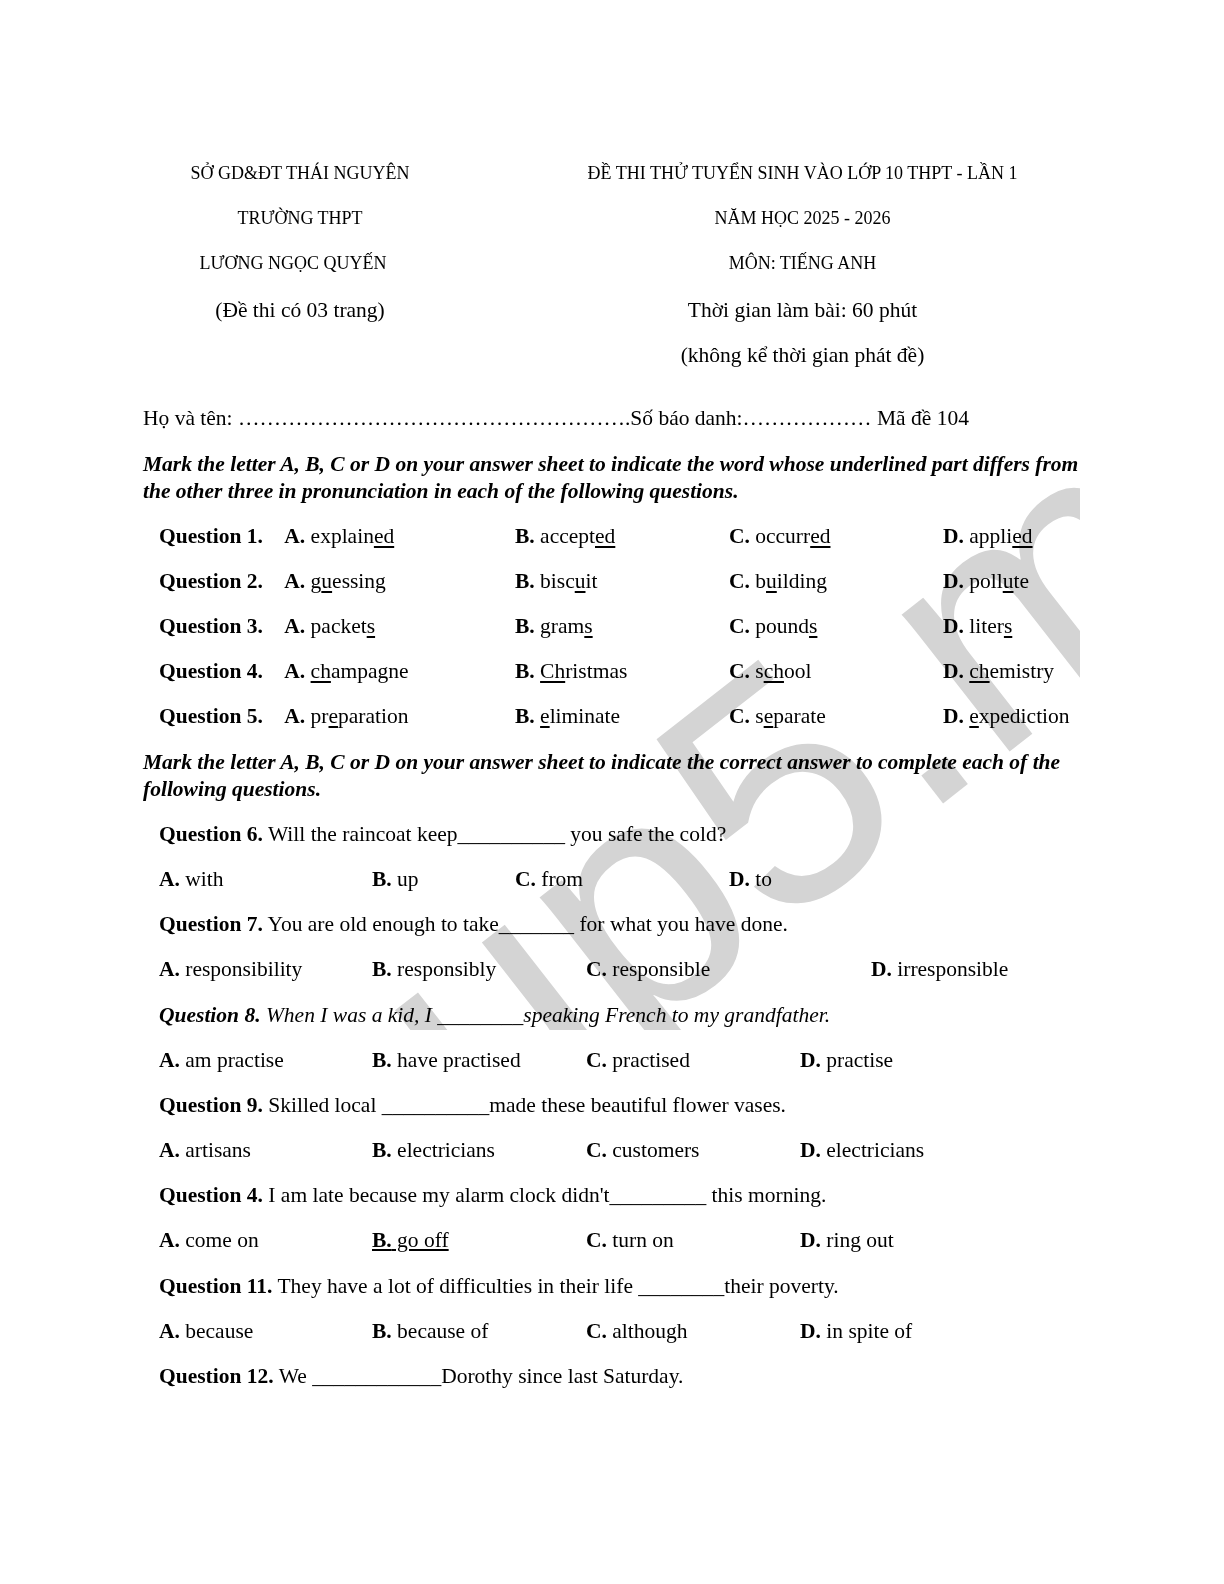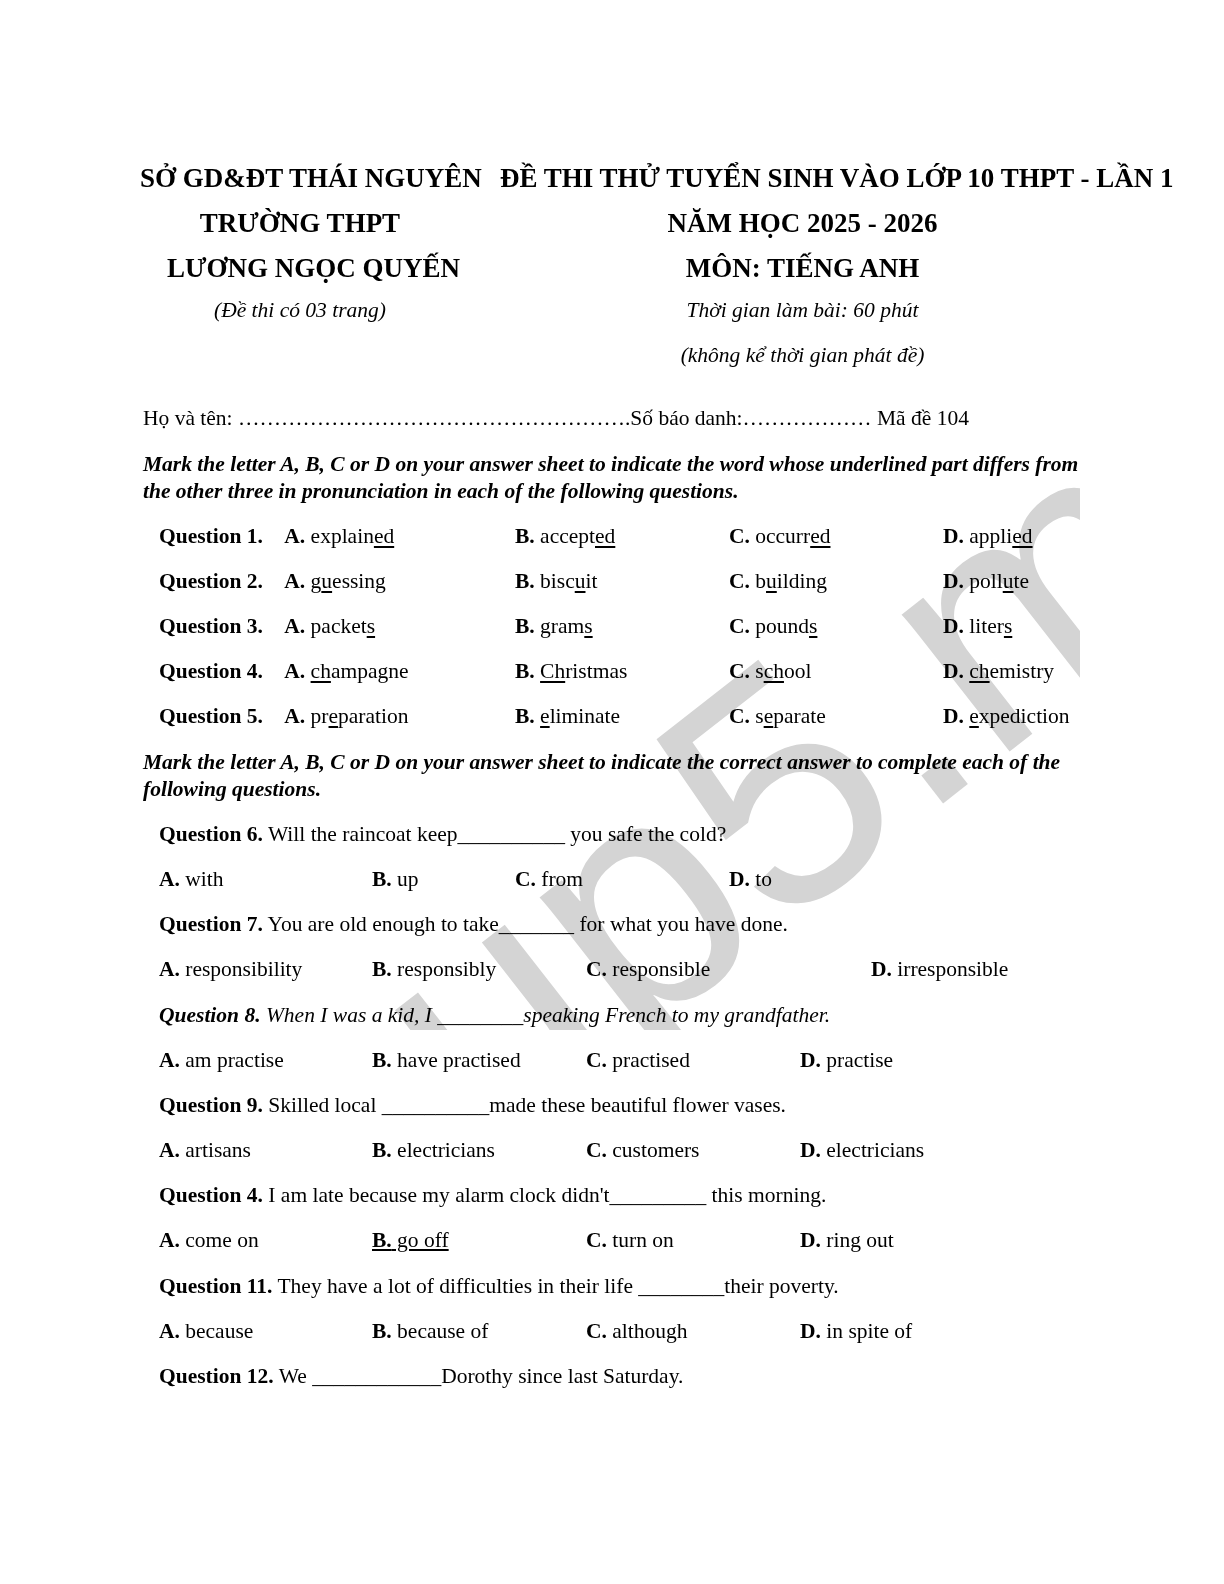--- a/index.html
+++ b/index.html
@@ -1,43 +1,43 @@
 <!DOCTYPE html>
 <html><head>
 <meta charset="utf-8">
 <style>
   html, body { margin:0; padding:0; background:#ffffff; }
   body { width:1224px; height:1584px; position:relative; overflow:hidden;
          font-family:"Liberation Serif", serif; color:#000; font-size:21.5px; }
   .page { position:absolute; left:0; top:0; width:1224px; height:1584px; }
   .abs { position:absolute; white-space:nowrap; }
   .b { font-weight:bold;margin-left:16px; }
-  .i { font-style:italic; }
+  .i { }
   .center { text-align:center; }
-  .hdr { font-weight:bold; font-size:27px; }
+  .hdr { font-weight:normal; font-size:18px; }
   .instr { font-weight:bold; font-style:italic; font-size:21.5px; line-height:27px; left:143px; width:960px; white-space:normal; }
   u { text-decoration:underline; text-underline-offset:3px; }
   .watermark { position:absolute; left:180px; top:330px; width:900px; height:700px; pointer-events:none; z-index:0; }
   .watermark text { font-family:"Liberation Sans", sans-serif; font-size:330px; fill:#d4d4d4; }
   .content { position:relative; z-index:1; }
 </style>
 </head>
 <body>
 
 <div class="page">
 
   <svg class="watermark" viewBox="0 0 900 700">
     <text x="40" y="640" transform="rotate(-38 450 350)">up5.me</text>
   </svg>
 
   <div class="content">
 
     <div class="abs hdr center" style="left:140px; top:163px; width:320px;">SỞ GD&amp;ĐT THÁI NGUYÊN</div>
     <div class="abs hdr center" style="left:140px; top:208px; width:320px;">TRƯỜNG THPT</div>
-    <div class="abs hdr center" style="left:140px; top:253px; width:320px;text-align:right;">LƯƠNG NGỌC QUYẾN</div>
+    <div class="abs hdr center" style="left:133px; top:253px; width:320px;">LƯƠNG NGỌC QUYẾN</div>
     <div class="abs i center" style="left:140px; top:298px; width:320px;">(Đề thi có 03 trang)</div>
 
     <div class="abs hdr center" style="left:500px; top:163px; width:605px;">ĐỀ THI THỬ TUYỂN SINH VÀO LỚP 10 THPT - LẦN 1</div>
     <div class="abs hdr center" style="left:500px; top:208px; width:605px;">NĂM HỌC 2025 - 2026</div>
     <div class="abs hdr center" style="left:500px; top:253px; width:605px;">MÔN: TIẾNG ANH</div>
     <div class="abs i center" style="left:500px; top:298px; width:605px;">Thời gian làm bài: 60 phút</div>
     <div class="abs i center" style="left:500px; top:343px; width:605px;">(không kể thời gian phát đề)</div>
 
     <div class="abs" style="left:143px; top:406px;">
       <span>Họ và tên: ………………………………………………</span><span>.Số báo danh:………………</span>&nbsp;<span>Mã đề 104</span>

